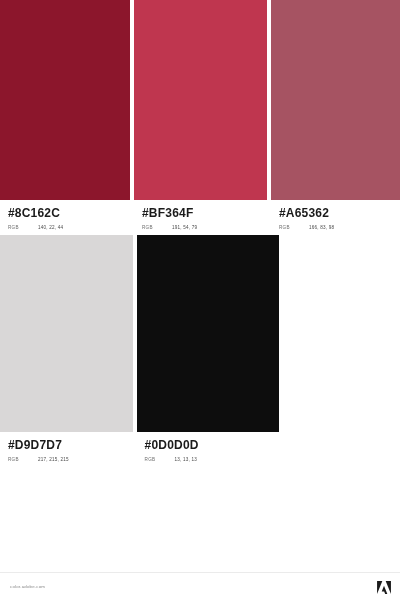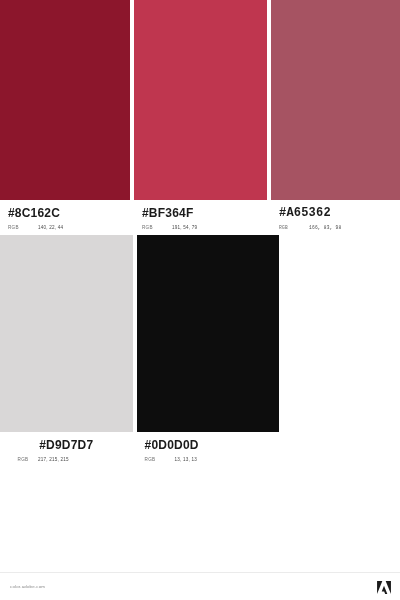--- a/index.html
+++ b/index.html
@@ -114,34 +114,34 @@
       <div class="swatch-cell" style="width:134px;margin-right:4px;">
         <div class="swatch-chip" style="height:200px;background:#BF364F;"></div>
         <div class="swatch-info">
           <div class="swatch-hex">#BF364F</div>
           <div class="swatch-rgb-line">
             <span class="swatch-rgb-label">RGB</span>
             <span class="swatch-rgb-value">191, 54, 79</span>
           </div>
         </div>
       </div>
-      <div class="swatch-cell" style="width:130px;font-family:Liberation Mono, monospace;">
+      <div class="swatch-cell" style="width:130px;">
         <div class="swatch-chip" style="height:200px;background:#A65362;"></div>
         <div class="swatch-info">
           <div class="swatch-hex">#A65362</div>
           <div class="swatch-rgb-line">
             <span class="swatch-rgb-label">RGB</span>
             <span class="swatch-rgb-value">166, 83, 98</span>
           </div>
         </div>
       </div>
     </div>
 
     <div class="swatch-row" style="margin-top:5px;">
-      <div class="swatch-cell" style="width:147px;margin-right:4px;text-align:center;">
+      <div class="swatch-cell" style="width:147px;margin-right:4px;">
         <div class="swatch-chip" style="height:197px;background:#D9D7D7;"></div>
         <div class="swatch-info">
           <div class="swatch-hex">#D9D7D7</div>
           <div class="swatch-rgb-line">
             <span class="swatch-rgb-label">RGB</span>
             <span class="swatch-rgb-value">217, 215, 215</span>
           </div>
         </div>
       </div>
       <div class="swatch-cell" style="width:158px;">

